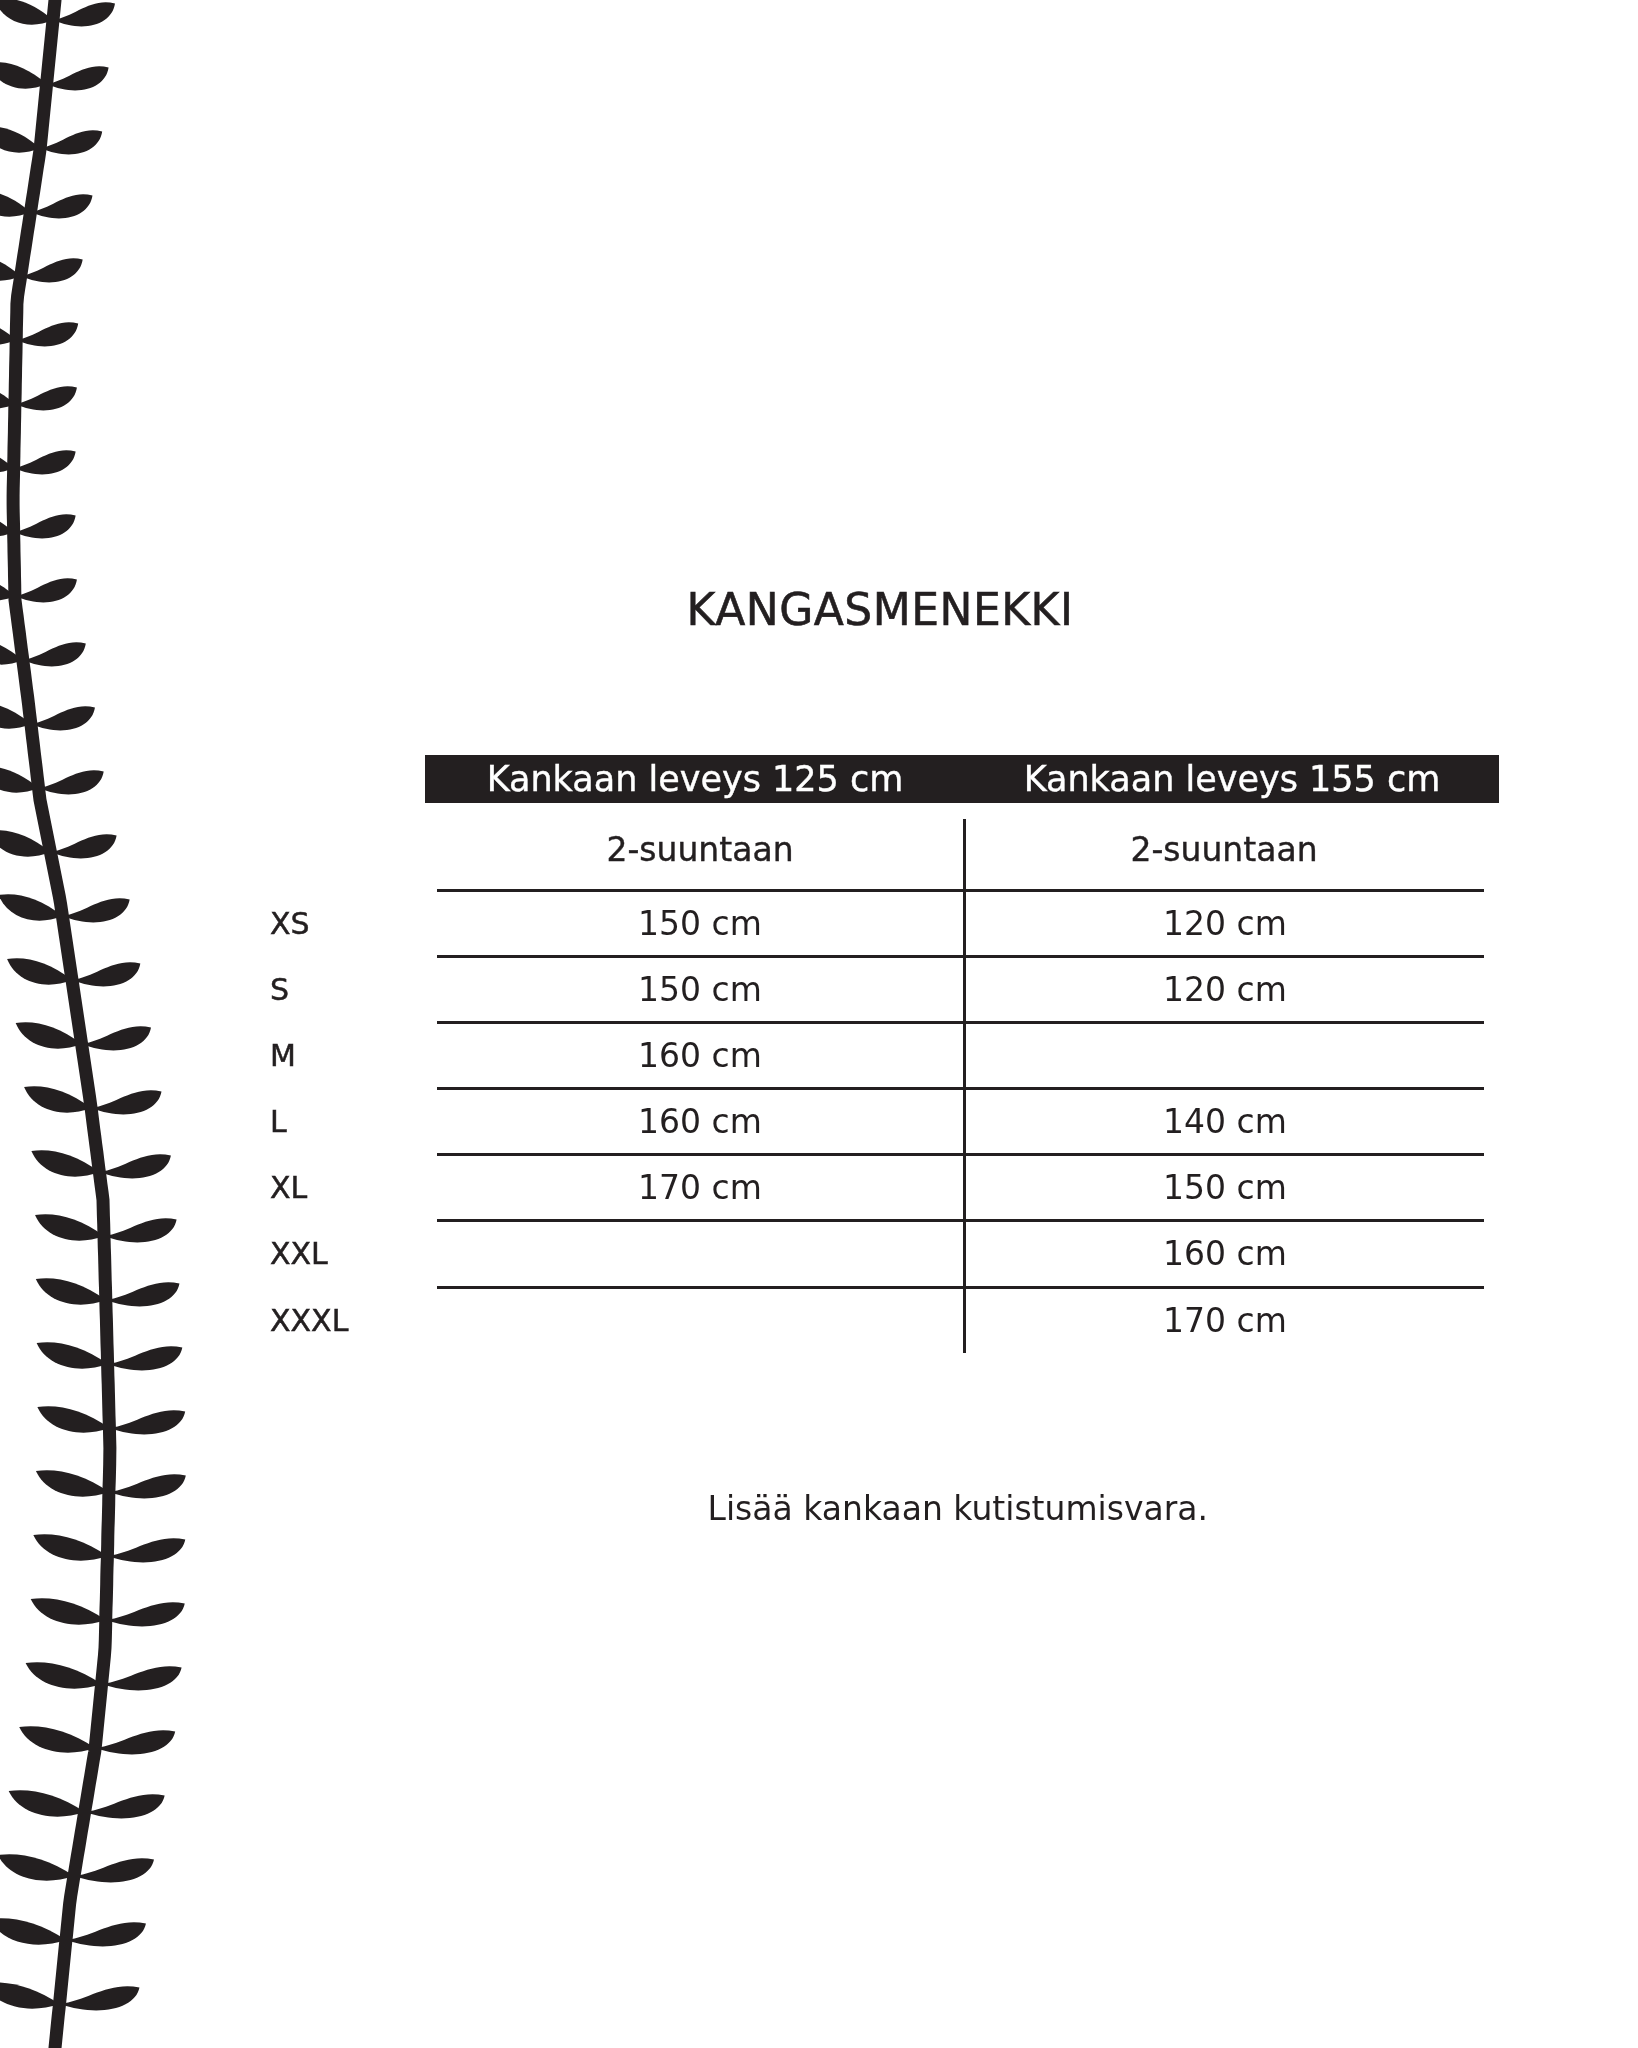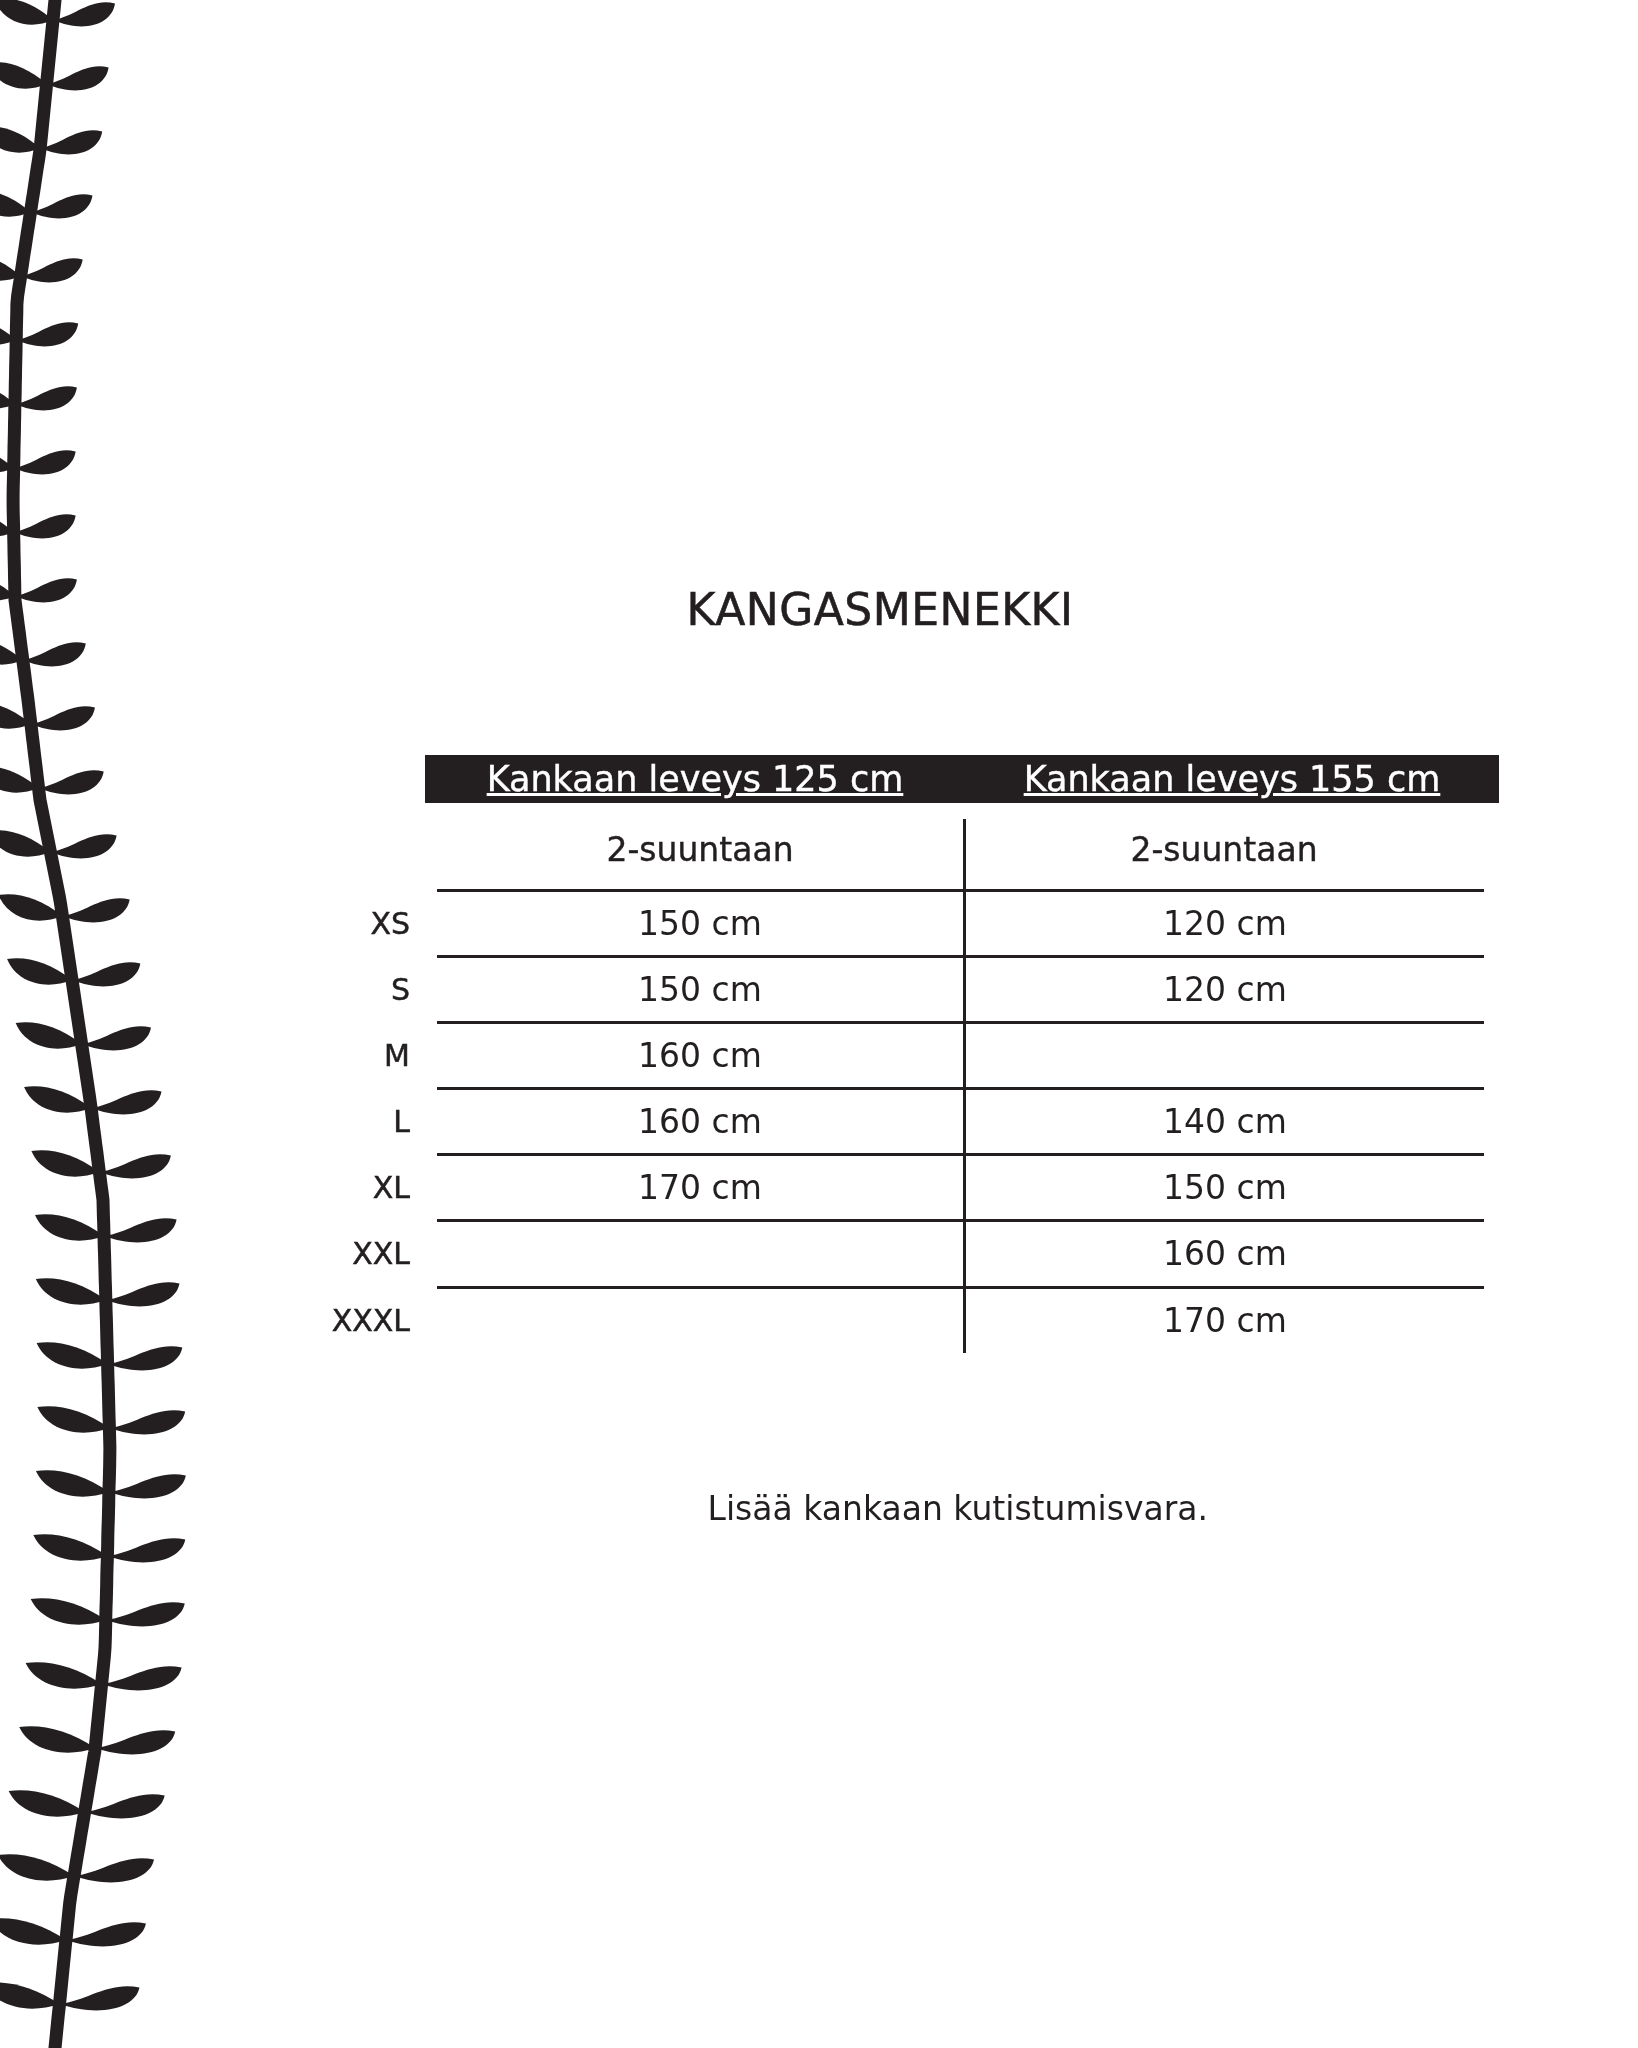--- a/index.html
+++ b/index.html
@@ -4,32 +4,32 @@
   <style>
     html, body { margin: 0; padding: 0; background: #ffffff; }
     body { width: 1638px; height: 2048px; position: relative; overflow: hidden;
            font-family: "DejaVu Sans", "Liberation Sans", sans-serif; color: #231f20; }
     .vine { position: absolute; left: 0; top: 0; width: 200px; height: 2048px; }
     .title { position: absolute; left: 0; width: 1760px; top: 584px; text-align: center;
              font-size: 44px; font-weight: normal; letter-spacing: 0.5px; color: #231f20;
              -webkit-text-stroke: 0.6px #231f20; margin: 0; }
     .header-bar { position: absolute; left: 425px; top: 755px; width: 1074px; height: 48px;
                   background: #231f20; display: flex; }
-    .header-bar .hcell { flex: 1; color: #ffffff; font-size: 35px; line-height: 48px; text-align: center; text-decoration: underline;
+    .header-bar .hcell { flex: 1; color: #ffffff; font-size: 35px; line-height: 48px; text-align: center;
                          -webkit-text-stroke: 0.4px #ffffff; }
     .header-bar .hcell.c1 { flex: 0 0 540px; text-align: center; }
     .header-bar .hcell.c2 { flex: 0 0 534px; }
     .sub-header { position: absolute; top: 830px; font-size: 33px; text-align: center; width: 400px;
                   -webkit-text-stroke: 0.4px #231f20; }
     .sub1 { left: 500px; }
     .sub2 { left: 1024px; }
     .vline { position: absolute; left: 963px; top: 819px; width: 3px; height: 534px; background: #231f20; }
     .hline { position: absolute; left: 437px; width: 1047px; height: 3px; background: #231f20; }
     .row { position: absolute; left: 0; width: 1638px; height: 66px; }
-    .row .size { position: absolute; left: 270px; width: 140px; text-align: right; font-size: 30px;
+    .row .size { position: absolute; left: 270px; width: 140px; text-align: left; font-size: 30px;
                  line-height: 66px; -webkit-text-stroke: 0.5px #231f20; }
     .row .v1 { position: absolute; left: 540px; width: 320px; text-align: center; font-size: 33px; line-height: 66px; }
     .row .v2 { position: absolute; left: 1065px; width: 320px; text-align: center; font-size: 33px; line-height: 66px; }
     .note { position: absolute; left: 600px; width: 608px; top: 1489px; text-align: right; font-size: 33px; color: #231f20; }
   </style>
 </head>
 <body>
 
 <svg class="vine" viewBox="0 0 200 2048" xmlns="http://www.w3.org/2000/svg">
   <g id="vine-group" fill="#231f20">

